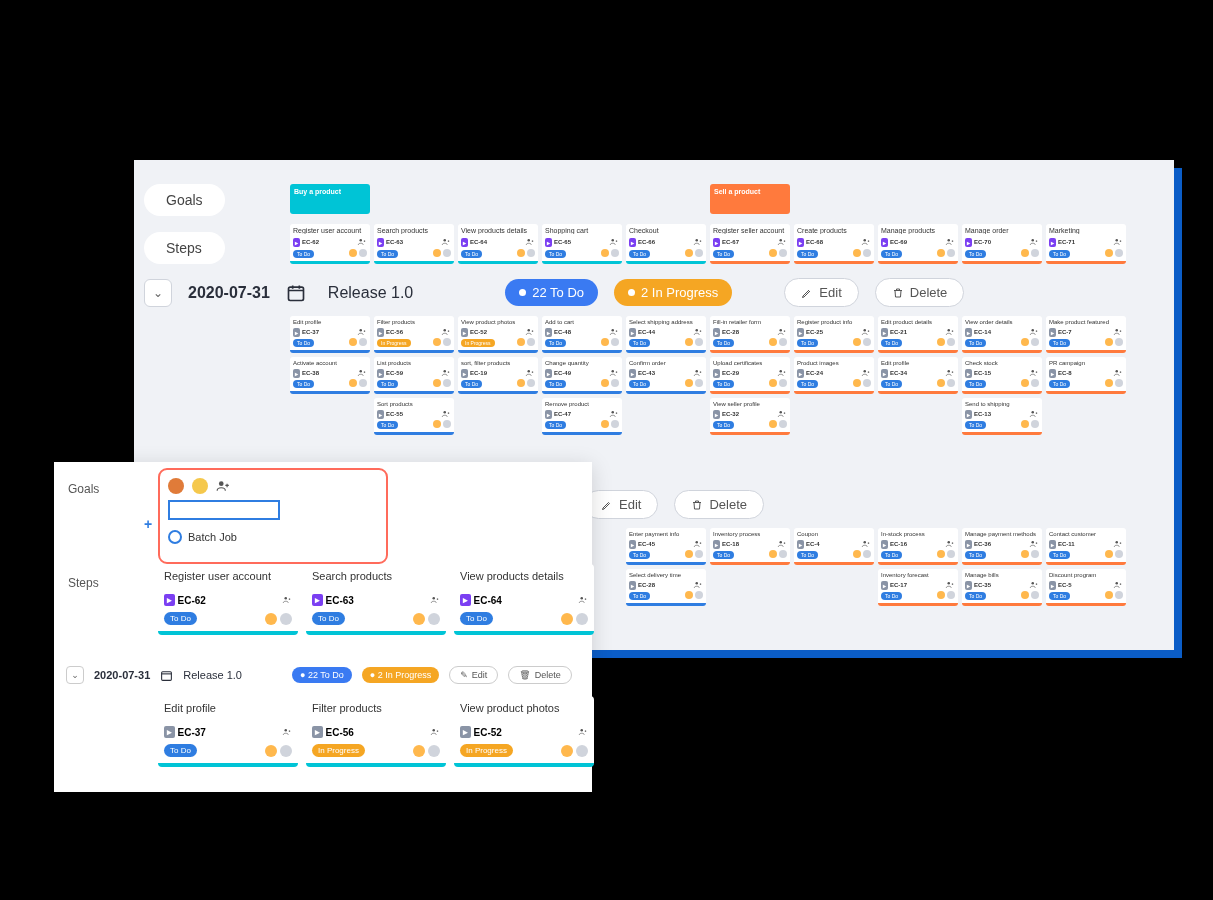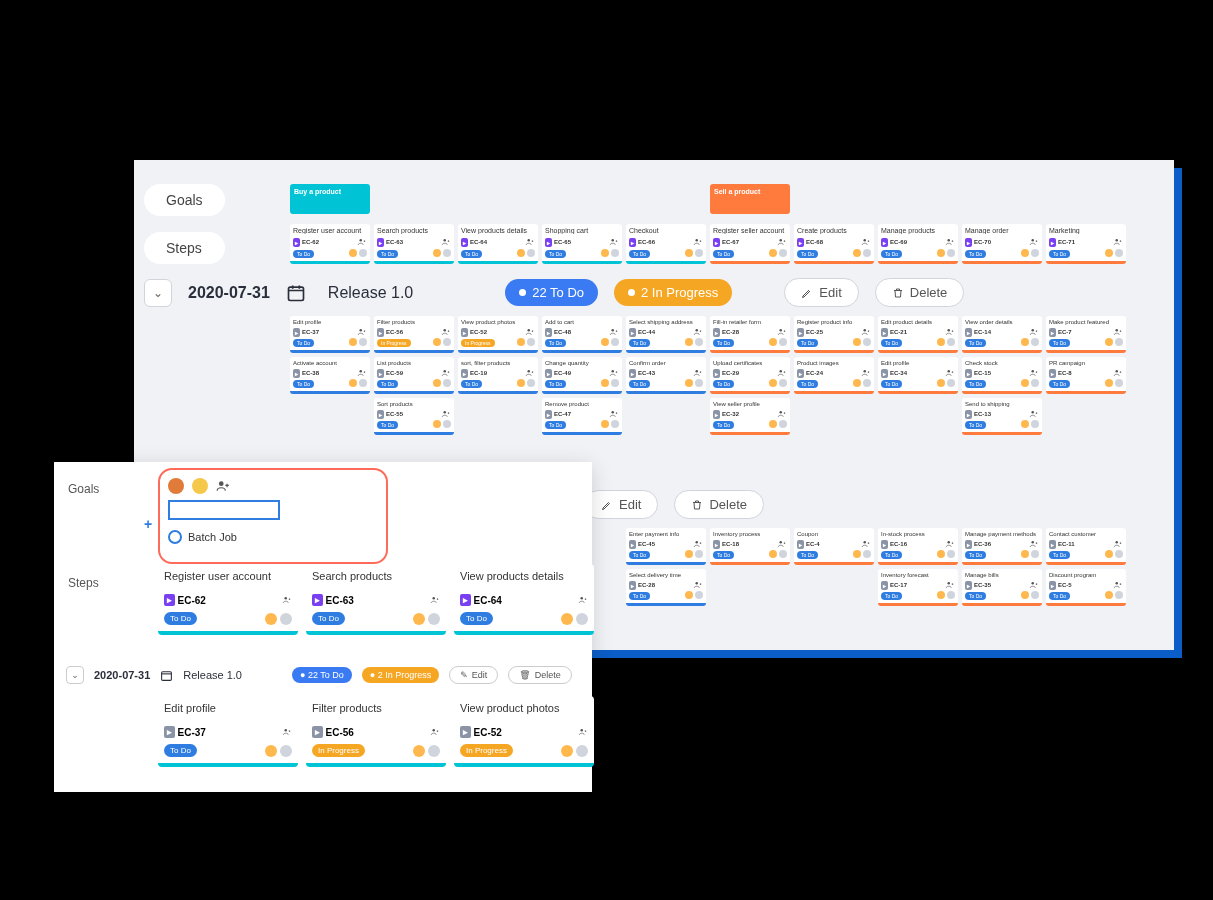--- a/index.html
+++ b/index.html
@@ -38,21 +38,21 @@
 .task-grid{position:absolute;display:flex;flex-direction:column;gap:4px}
 .task-row{display:flex;gap:4px}
 .task-card{width:80px;background:#fff;border-radius:3px;font-size:7px;padding:3px;border-bottom:3px solid #2f7de1}
 .task-card.o{border-bottom-color:#ff7a3d}
 .task-card .t{font-size:6px;color:#333;margin-bottom:2px;white-space:nowrap;overflow:hidden}
 .task-card .m{display:flex;align-items:center;gap:2px;margin-bottom:1px}
 .task-card .f{display:flex;justify-content:space-between;align-items:center}
 
 .fp-label{position:absolute;font-size:12px;color:#555}
 .fp-card{position:absolute;background:#fff;border:1px solid #e0e4ea;border-radius:4px;border-bottom:4px solid #00c4d6}
-.fp-popup{position:absolute;top:6px;left:104px;width:230px;height:96px;background:#fff;border:2px solid #ff6b5b;border-radius:14px;padding:8px}
+.fp-popup{position:absolute;top:6px;left:104px;width:230px;height:96px;background:#fff;border:2px solid #ff6b5b;border-radius:9px;padding:8px}
 .avatar{width:16px;height:16px;border-radius:50%;display:inline-block}
 .fp-input{width:112px;height:20px;border:2px solid #2f7de1;margin-top:6px}
 .batch-row{display:flex;align-items:center;gap:6px;margin-top:10px;font-size:11px;color:#333}
 .gear{width:14px;height:14px;border:2px solid #2f7de1;border-radius:50%;position:relative}
 .fp-step{position:absolute;background:#fff;border-radius:4px;border-bottom:4px solid #00c4d6;width:140px;padding:6px}
 .fp-step .ttl{font-size:11px;color:#333;margin-bottom:12px}
 .fp-step .mrow{display:flex;align-items:center;gap:3px;margin-bottom:6px}
 .fp-step .ec{background:#7b3ff2;color:#fff;font-size:9px;padding:1px 3px;border-radius:2px;font-weight:bold}
 .fp-step .ec.g{background:#8a94a6}
 .fp-step .eid{font-size:10px;font-weight:bold}

